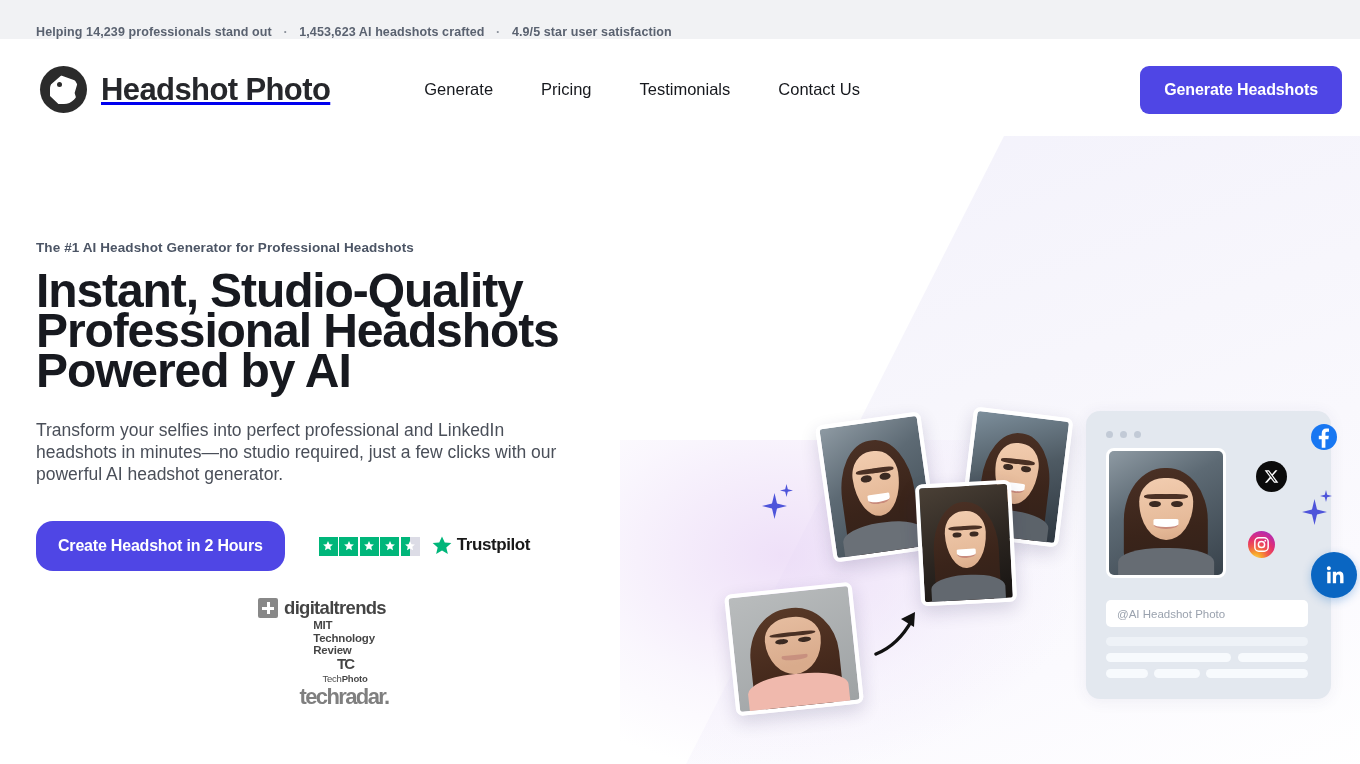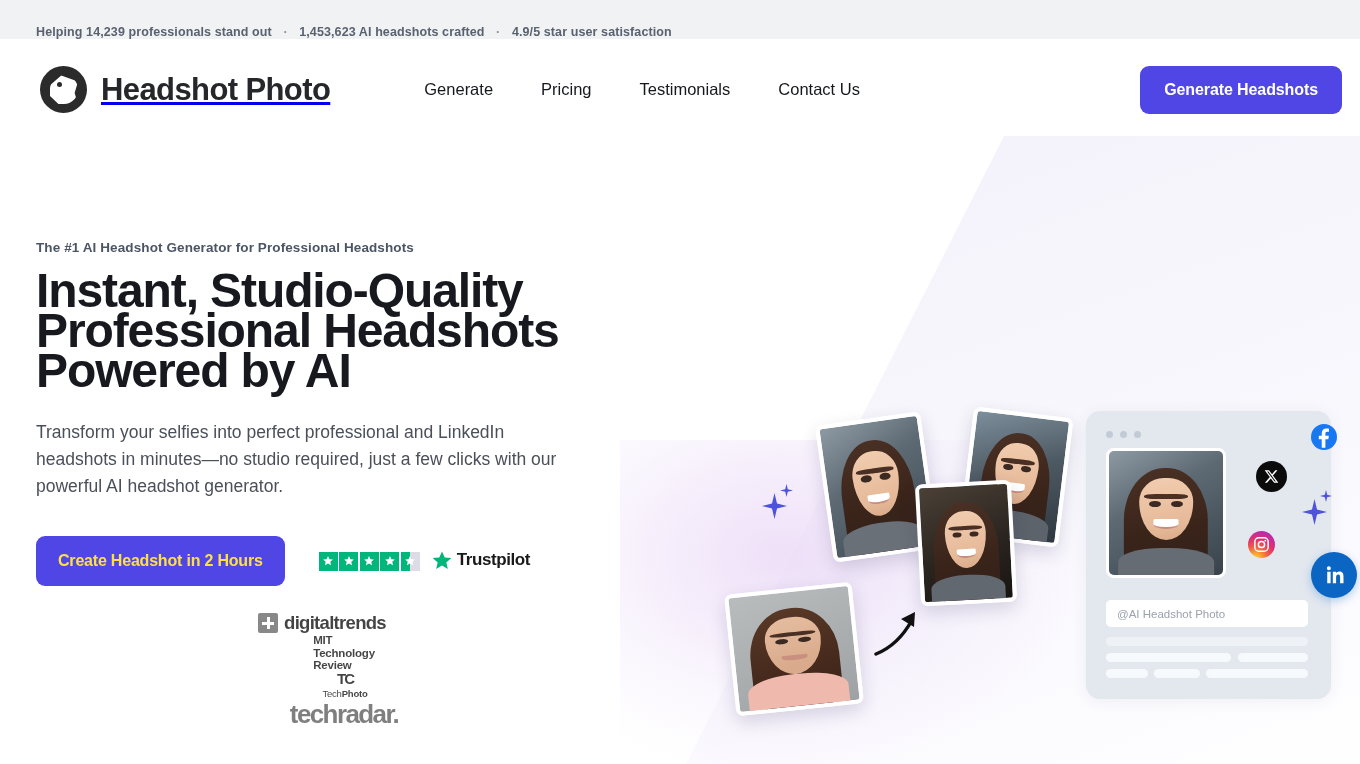--- a/index.html
+++ b/index.html
@@ -110,28 +110,28 @@
   .eyebrow {
     font-size: 13.5px; font-weight: 700; color: #4C5565;
     letter-spacing: .1px; margin-bottom: 16px;
   }
   h1.headline {
     font-size: 48px; line-height: 40px; font-weight: 700;
     color: #17191F; letter-spacing: -1.1px;
     margin-bottom: 28px;
   }
   p.subcopy {
-    font-size: 17.5px; line-height: 27px; color: #4A4F59;
+    font-size: 17.5px; line-height: 22px; color: #4A4F59;
     width: 525px; margin-bottom: 36px;
   }
 
   .cta-row { display: flex; align-items: center; gap: 34px; }
   .cta-primary {
-    background: #4F46E5; color: #fde047; border: none;
-    border-radius: 9px; font-family: inherit;
+    background: #4F46E5; color: #ffffff; border: none;
+    border-radius: 17px; font-family: inherit;
     font-size: 16px; font-weight: 700; letter-spacing: -.2px;
     padding: 16px 22px; cursor: pointer; white-space: nowrap;
   }
 
   
   .trustpilot { display: flex; align-items: center; gap: 11px; }
   .tp-stars { display: flex; gap: 1.5px; }
   .tp-star {
     width: 19px; height: 19px; background: #00B67A;
     display: flex; align-items: center; justify-content: center;
@@ -174,21 +174,21 @@
   .press-tc-mark {
     font-size: 15px; font-weight: 800; color: #1b1b1b;
     letter-spacing: -2px; line-height: 13px;
   }
   .press-tc-txt {
     font-size: 9.5px; color: #1b1b1b; letter-spacing: -.2px; margin-top: 3px;
   }
   .press-tc-txt b { font-weight: 800; }
   .press-tr {
     margin-left: 44px;
-    font-size: 26px; font-weight: 800; color: #15803d; letter-spacing: -1.6px;
+    font-size: 22px; font-weight: 800; color: #15803d; letter-spacing: -1.6px;
   }
 
   
   .art { position: absolute; inset: 0; z-index: 5; pointer-events: none; }
 
   .photo {
     position: absolute;
     border-radius: 7px;
     border: 4px solid #fff;
     box-shadow: 0 7px 18px rgba(40,30,80,.16);

